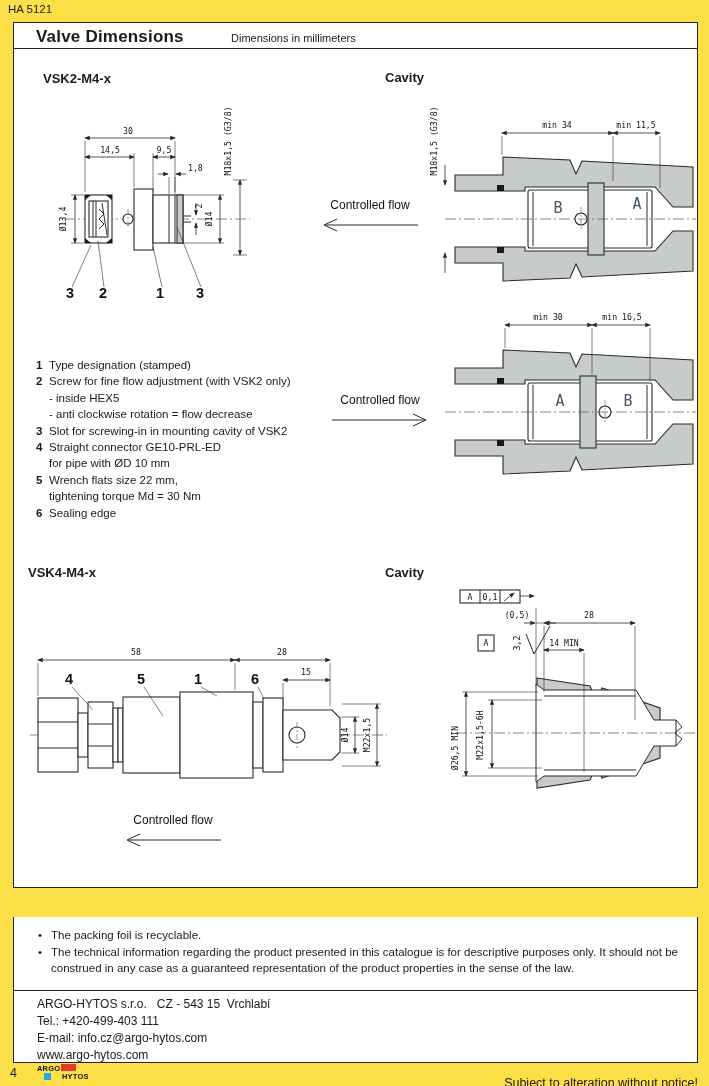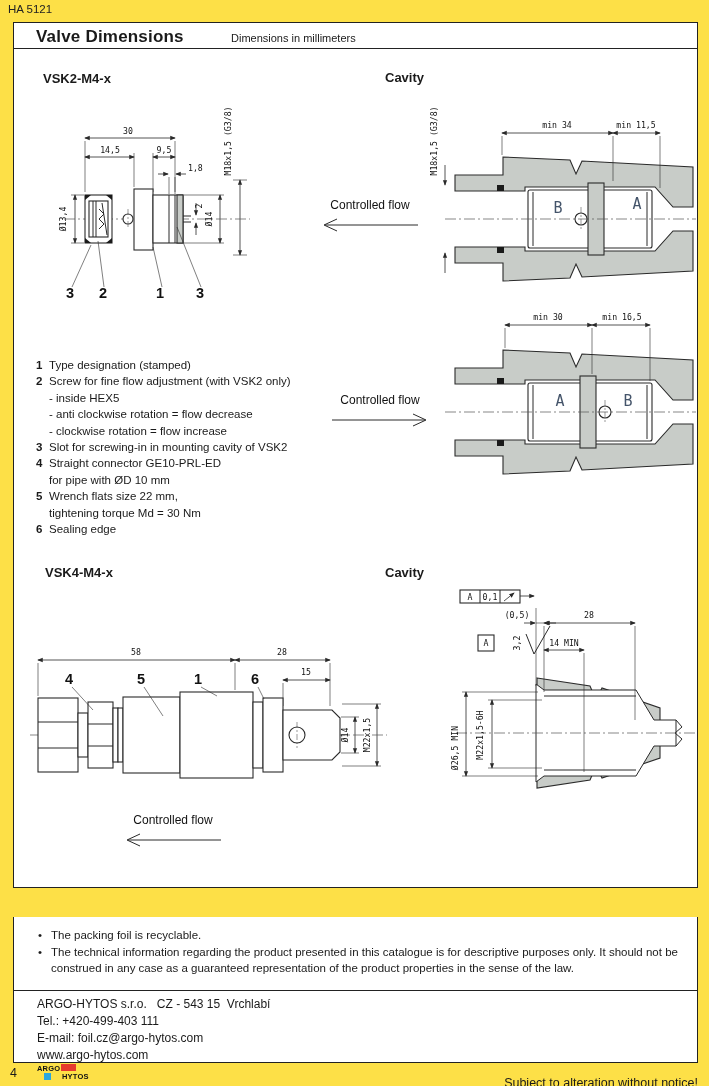--- a/index.html
+++ b/index.html
@@ -230,23 +230,20 @@
     <div class="note">
         <span class="nn">2</span>
         <span>Screw for fine flow adjustment (with VSK2 only)</span>
       </div>
     <div class="note sub">
         <span>- inside HEX5</span>
       </div>
     <div class="note sub">
         <span>- anti clockwise rotation = flow decrease</span>
       </div>
-    <div class="note sub">
-        <span>- clockwise rotation = flow increase</span>
-      </div>
     <div class="note">
         <span class="nn">3</span>
         <span>Slot for screwing-in in mounting cavity of VSK2</span>
       </div>
     <div class="note">
         <span class="nn">4</span>
         <span>Straight connector GE10-PRL-ED</span>
       </div>
     <div class="note sub">
         <span>for pipe with ØD 10 mm</span>
@@ -257,21 +254,21 @@
       </div>
     <div class="note sub">
         <span>tightening torque Md = 30 Nm</span>
       </div>
     <div class="note">
         <span class="nn">6</span>
         <span>Sealing edge</span>
       </div>
   </div>
 
-  <div class="abs sec-label" style="left:45px;top:565px">VSK4-M4-x</div>
+  <div class="abs sec-label" style="left:28px;top:565px">VSK4-M4-x</div>
   <div class="abs sec-label" style="left:385px;top:565px">Cavity</div>
 
   <svg class="draw" style="left:25px;top:640px" width="420" height="170" viewBox="0 0 420 170">
     <defs>
       <marker id="a4" viewBox="0 0 10 10" refX="8.5" refY="5" markerWidth="7" markerHeight="7" orient="auto-start-reverse">
           <path d="M0,1.2 L10,5 L0,8.8 Z" fill="#2a2a2a"></path>
         </marker>
     </defs>
     <g>
       <line class="d" x1="13" y1="20" x2="210" y2="20" marker-start="url(#a4)" marker-end="url(#a4)"></line>
@@ -386,21 +383,21 @@
         <span>The packing foil is recyclable.</span>
       </div>
     <div class="bullet">
         <span>The technical information regarding the product presented in this catalogue is for descriptive purposes only. It should not be construed in any case as a guaranteed representation of the product properties in the sense of the law.</span>
       </div>
   </div>
 
   <div class="abs contact-box">
     <div>ARGO-HYTOS s.r.o.   CZ - 543 15  Vrchlabí</div>
     <div>Tel.: +420-499-403 111</div>
-    <div>E-mail: foil.cz@argo-hytos.com</div>
+    <div>E-mail: info.cz@argo-hytos.com</div>
     <div>www.argo-hytos.com</div>
   </div>
 
   <div class="abs page-num">4</div>
   <div class="abs logo">
     <span class="w1">ARGO</span>
     <div class="red"></div>
     <div class="cyan"></div>
     <span class="w2">HYTOS</span>
   </div>

